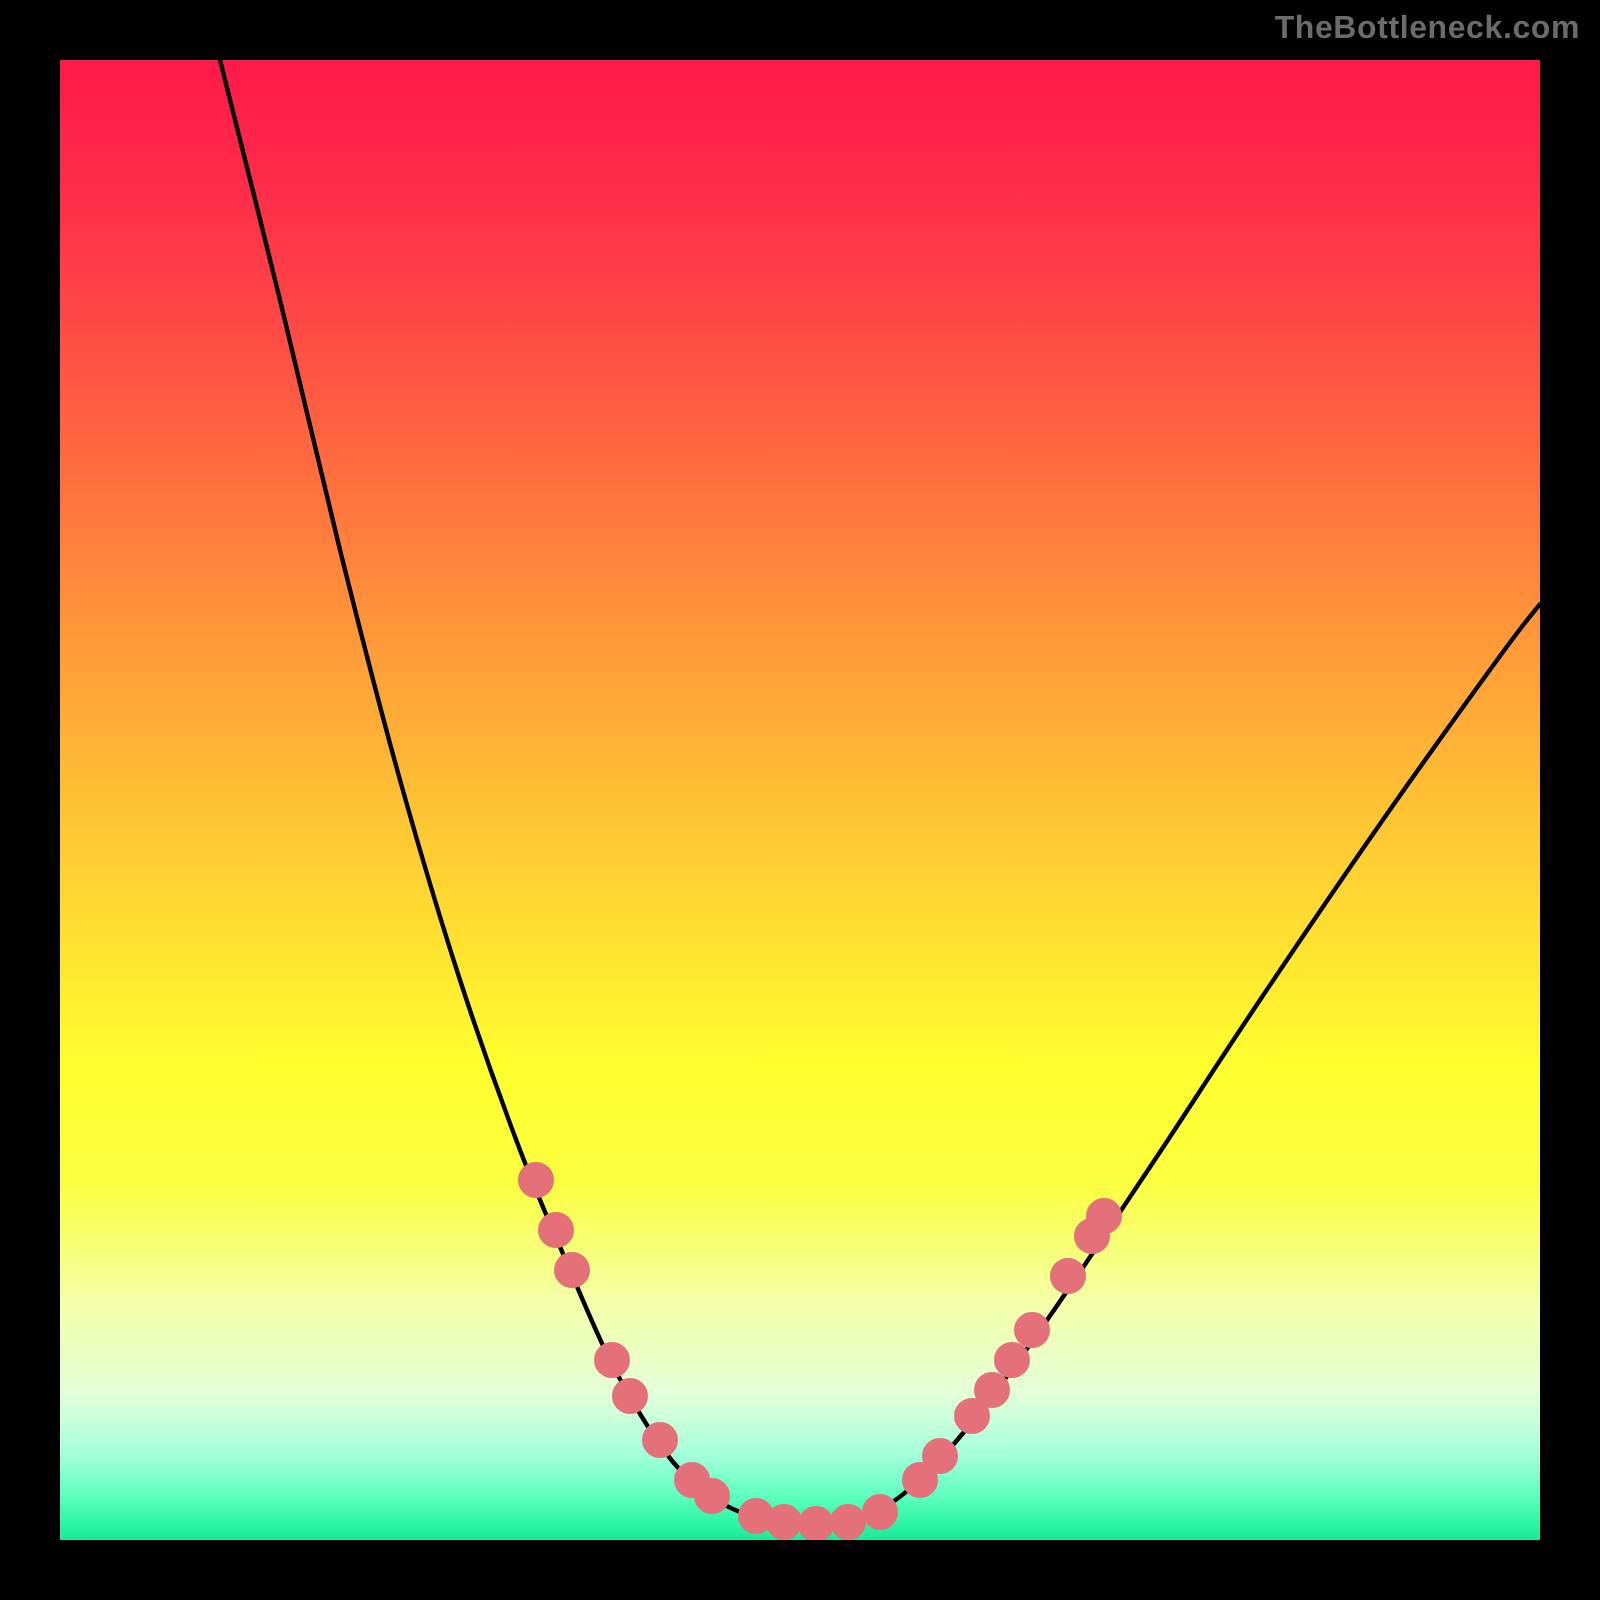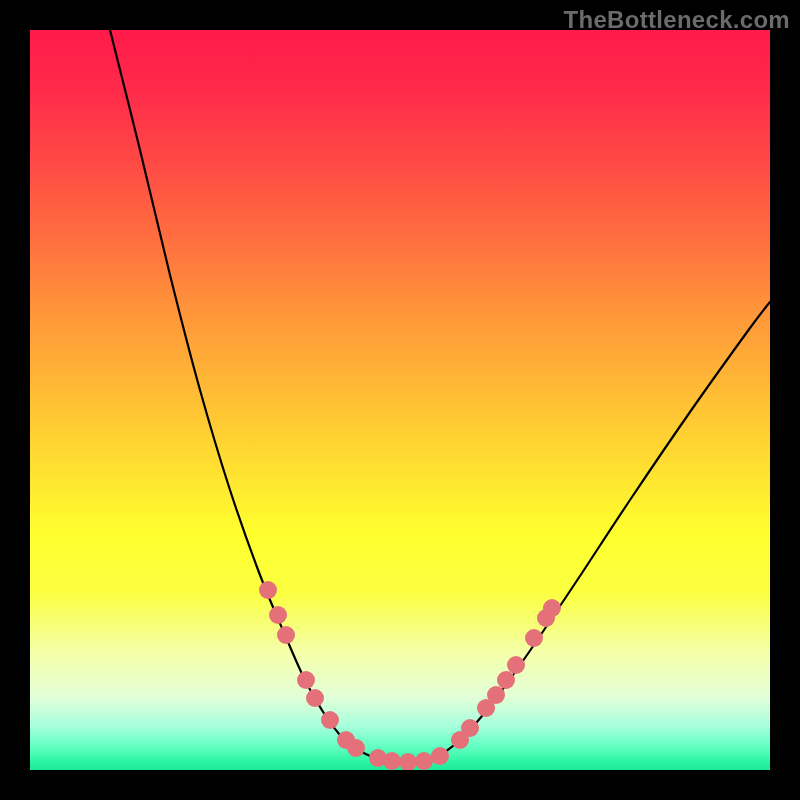--- a/index.html
+++ b/index.html
@@ -46,21 +46,21 @@
       #5fffc0 97%,
       #28f5a1 99%,
       #1ee89a 100%
     );
   }
   .watermark {
     position: absolute;
     top: 6px;
     right: 10px;
     color: #6b6b6b;
-    font-size: 24px;
+    font-size: 16px;
     font-weight: 600;
     letter-spacing: 0.3px;
     user-select: none;
   }
   svg.curve {
     position: absolute;
     inset: 0;
   }
 </style>
 </head>

